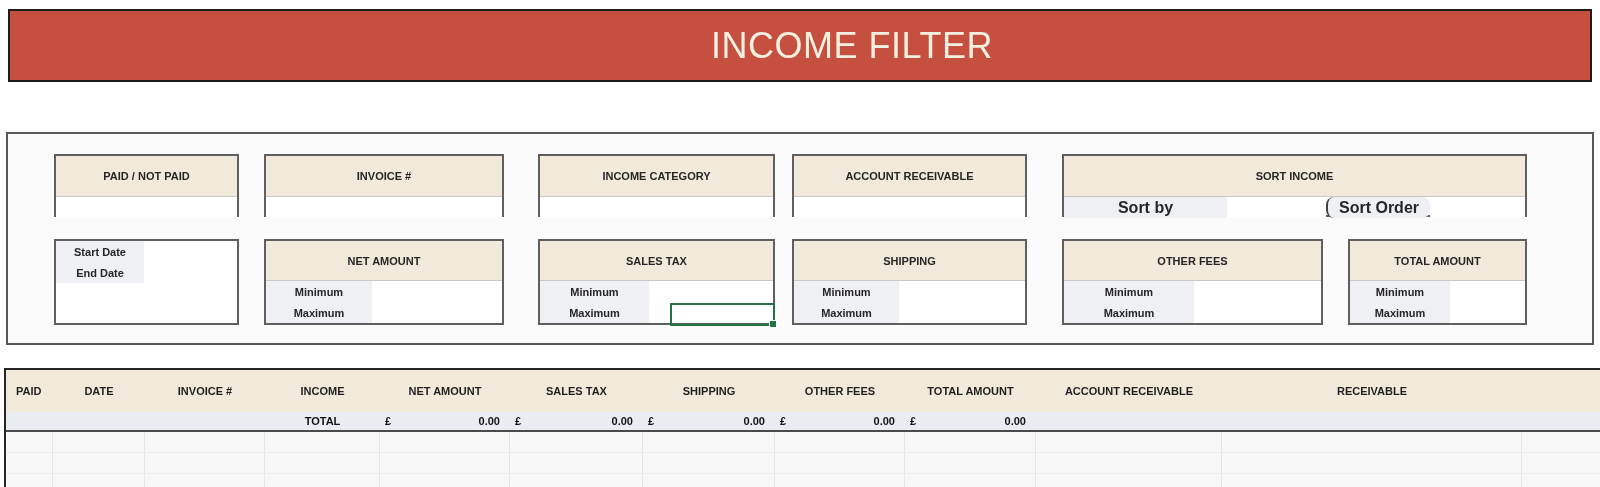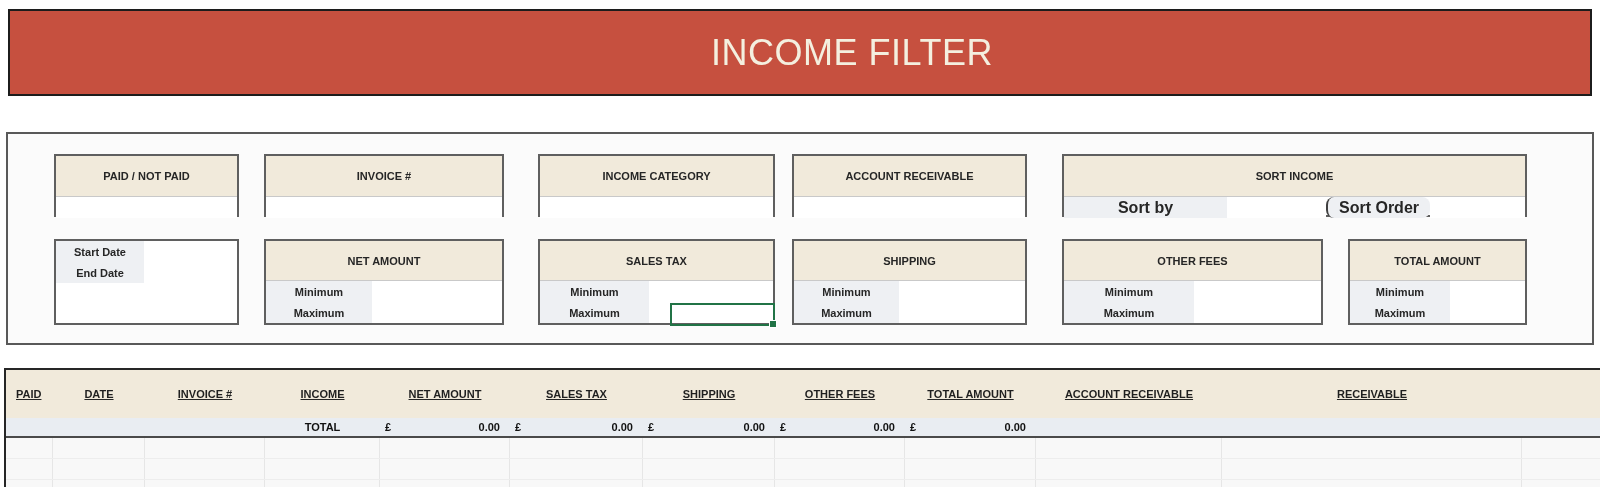--- a/index.html
+++ b/index.html
@@ -12,21 +12,21 @@
   }
   *{box-sizing:border-box;}
   html,body{margin:0;padding:0;}
   body{
     width:1600px;height:487px;position:relative;overflow:hidden;
     background:#ffffff;font-family:"Liberation Sans",sans-serif;color:#262626;
   }
 
   
   .banner{
-    position:absolute;left:8px;top:9px;width:1584px;height:87px;
+    position:absolute;left:8px;top:9px;width:1584px;height:73px;
     background:var(--banner-red);border:2px solid #1c1c1c;
     display:flex;align-items:center;justify-content:center;
   }
   .banner-title{
     color:#F4EFDF;font-size:36px;font-weight:400;letter-spacing:.5px;
     position:relative;left:52px;white-space:nowrap;
   }
 
   
   .filter-panel{
@@ -85,23 +85,22 @@
     content:"";position:absolute;right:-4px;bottom:-4px;width:6px;height:6px;
     background:var(--selection-green);border:1px solid #ffffff;
   }
 
   
   .table-block{
     position:absolute;left:4px;top:368px;width:1596px;
     border-top:2px solid #262626;border-left:2px solid #262626;
   }
   .thead{
-    display:grid;grid-template-columns:var(--cols);height:48px;
+    display:grid;grid-template-columns:var(--cols);height:42px;
     background:var(--header-tan);
-    text-decoration:underline;
   }
   .th{
     display:flex;align-items:center;justify-content:center;
     font-size:11px;font-weight:bold;color:#1f1f1f;white-space:nowrap;
   }
   .th-paid{justify-content:flex-start;padding-left:10px;}
   .trow-total{
     display:grid;grid-template-columns:var(--cols);height:20px;
     background:var(--total-row-blue);border-bottom:2px solid #4a4a4a;
     font-size:11px;font-weight:bold;color:#111;

